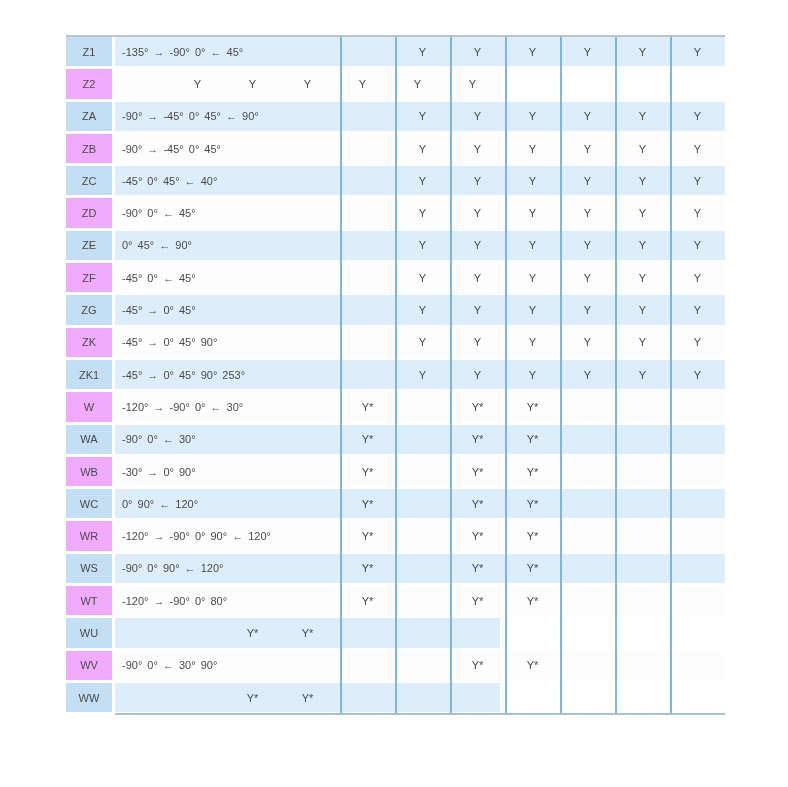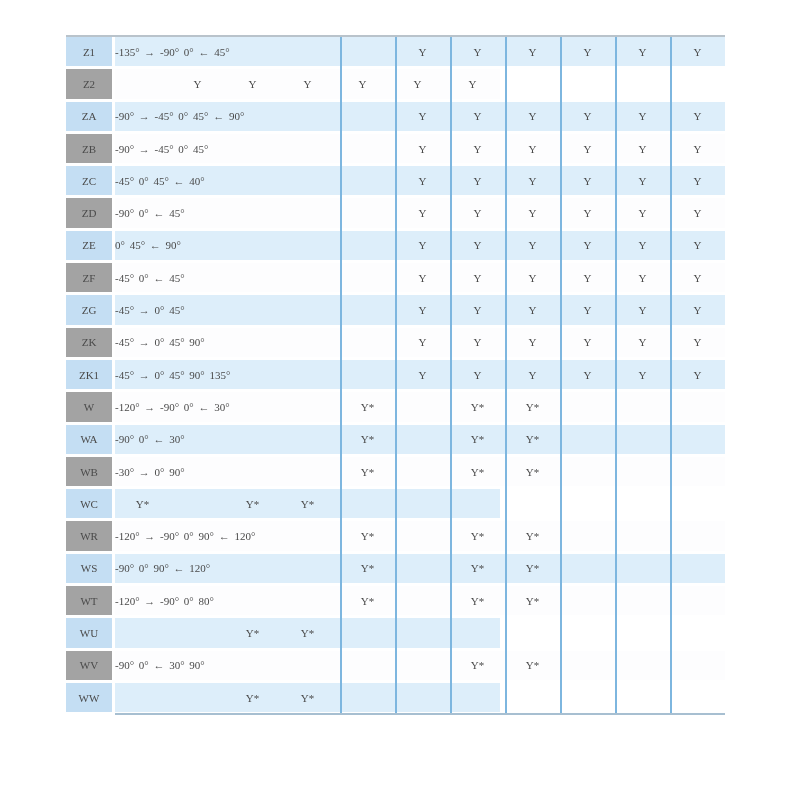--- a/index.html
+++ b/index.html
@@ -5,21 +5,21 @@
   html, body {
     margin: 0;
     padding: 0;
     background: #ffffff;
   }
   .page {
     position: relative;
     width: 788px;
     height: 787px;
     background: #ffffff;
-    font-family: Liberation Serif, serif;
+    font-family: Liberation Sans, sans-serif;
     overflow: hidden;
   }
   .angle-table {
     position: absolute;
     left: 66px;
     top: 35px;
     width: 659px;
     height: 680px;
     border-top: 2px solid #b9c3cb;
     box-sizing: border-box;
@@ -39,25 +39,26 @@
     box-sizing: border-box;
     font-size: 11px;
     color: #4a4a4a;
     white-space: nowrap;
     overflow: hidden;
   }
   .cell-code {
     width: 46px;
     margin-right: 3px;
     justify-content: center;
-    background: #a3a3a3;
+    background: #f0abfc;
   }
   .row.even .cell-code { background: #c4def3; }
   .cell-desc {
     width: 225px;
+    padding-left: 7px;
     word-spacing: 2px;
   }
   .cell-data {
     width: 55px;
     justify-content: center;
   }
   .row.even .cell-desc,
   .row.even .cell-data { background: #ddeefa; }
   .row.odd .cell-desc,
   .row.odd .cell-data { background: #fdfdfe; }
@@ -189,21 +190,21 @@
           <div class="cell cell-data"></div>
           <div class="cell cell-data">Y</div>
           <div class="cell cell-data">Y</div>
           <div class="cell cell-data">Y</div>
           <div class="cell cell-data">Y</div>
           <div class="cell cell-data">Y</div>
           <div class="cell cell-data">Y</div>
         </div>
         <div class="row even">
           <div class="cell cell-code">ZK1</div>
-          <div class="cell cell-desc">-45° → 0° 45° 90° 135°</div>
+          <div class="cell cell-desc">-45° → 0° 45° 90° 253°</div>
           <div class="cell cell-data"></div>
           <div class="cell cell-data">Y</div>
           <div class="cell cell-data">Y</div>
           <div class="cell cell-data">Y</div>
           <div class="cell cell-data">Y</div>
           <div class="cell cell-data">Y</div>
           <div class="cell cell-data">Y</div>
         </div>
         <div class="row odd">
           <div class="cell cell-code">W</div>
@@ -233,20 +234,21 @@
           <div class="cell cell-data">Y*</div>
           <div class="cell cell-data"></div>
           <div class="cell cell-data">Y*</div>
           <div class="cell cell-data">Y*</div>
           <div class="cell cell-data"></div>
           <div class="cell cell-data"></div>
           <div class="cell cell-data"></div>
         </div>
         <div class="row even">
           <div class="cell cell-code">WC</div>
+          <div class="cell cell-desc">0° 90° ← 120°</div>
           <div class="cell cell-data">Y*</div>
           <div class="cell cell-data"></div>
           <div class="cell cell-data">Y*</div>
           <div class="cell cell-data">Y*</div>
           <div class="cell cell-data"></div>
           <div class="cell cell-data"></div>
           <div class="cell cell-data"></div>
         </div>
         <div class="row odd">
           <div class="cell cell-code">WR</div>

